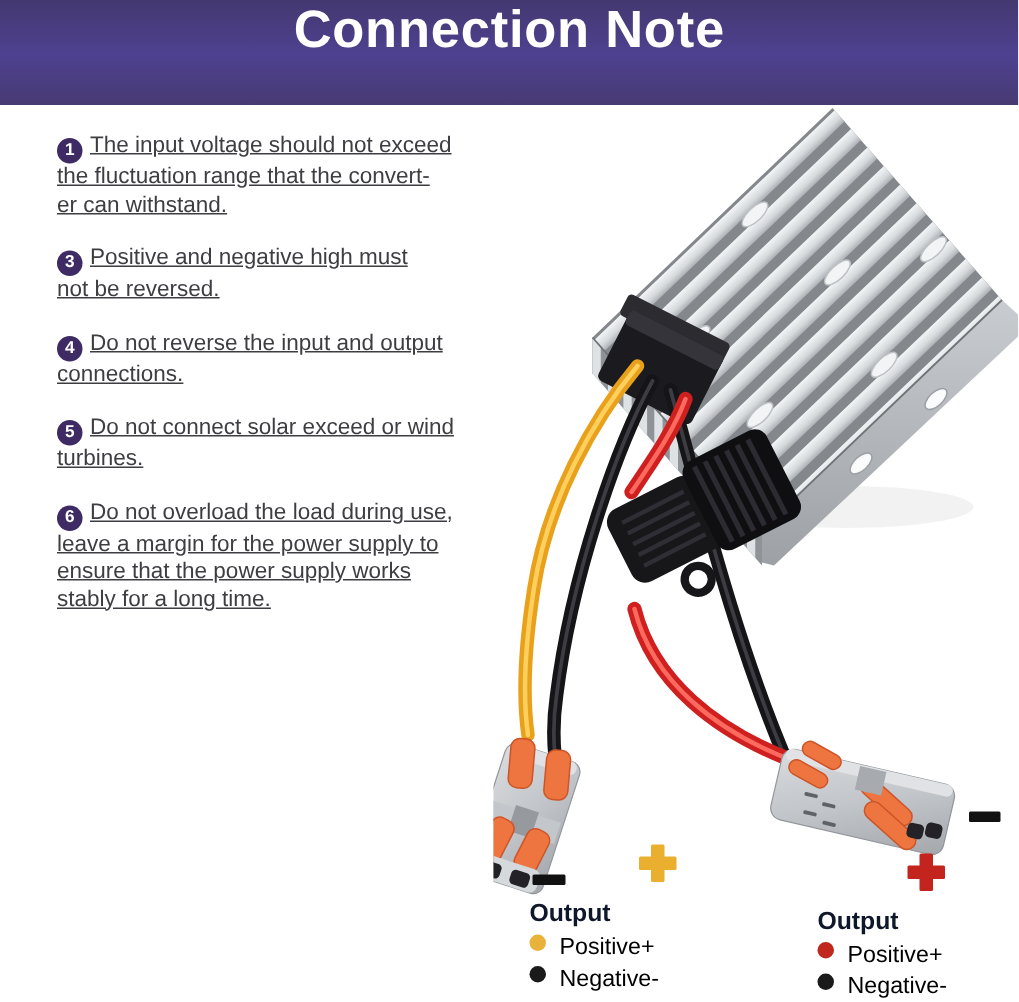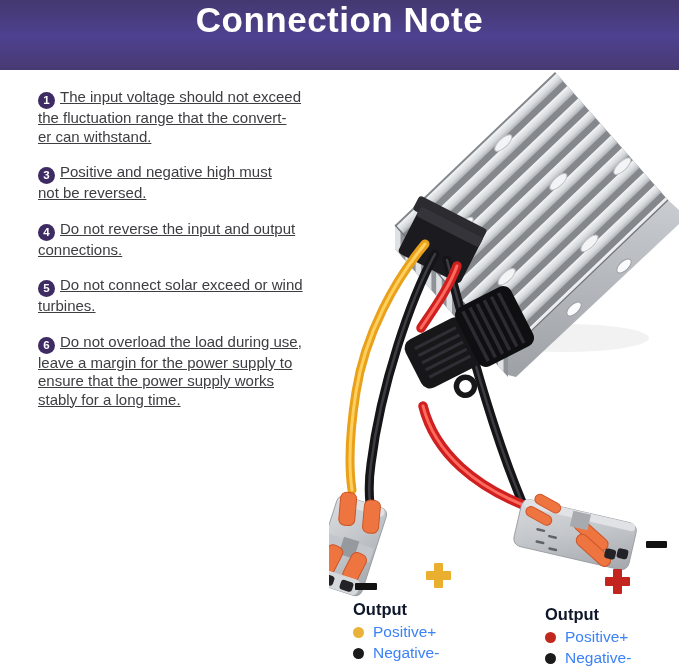--- a/index.html
+++ b/index.html
@@ -30,21 +30,21 @@
     vertical-align:-2px;
   }
   .note-text { white-space:pre-line; }
   
   .illustration { position:absolute; left:329px; top:66px; width:350px; height:540px; }
   
   .legend { position:absolute; }
   .legend-output { left:353px; top:600px; }
   .legend-input  { left:545px; top:605px; }
   .legend-title { font-size:16.5px; font-weight:bold; color:#0f172a; margin-bottom:4px; }
-  .legend-item { display:flex; align-items:center; margin-top:3px; font-size:15.5px; color:#3b82f6; }
+  .legend-item { display:flex; margin-top:3px; font-size:15.5px; color:#000000; }
   .dot { display:inline-block; width:11px; height:11px; border-radius:50%; margin-right:9px; }
 </style>
 </head>
 <body>
 
 <div class="page">
 
   <div class="banner">
     <div class="banner-title">Connection Note</div>
   </div>

